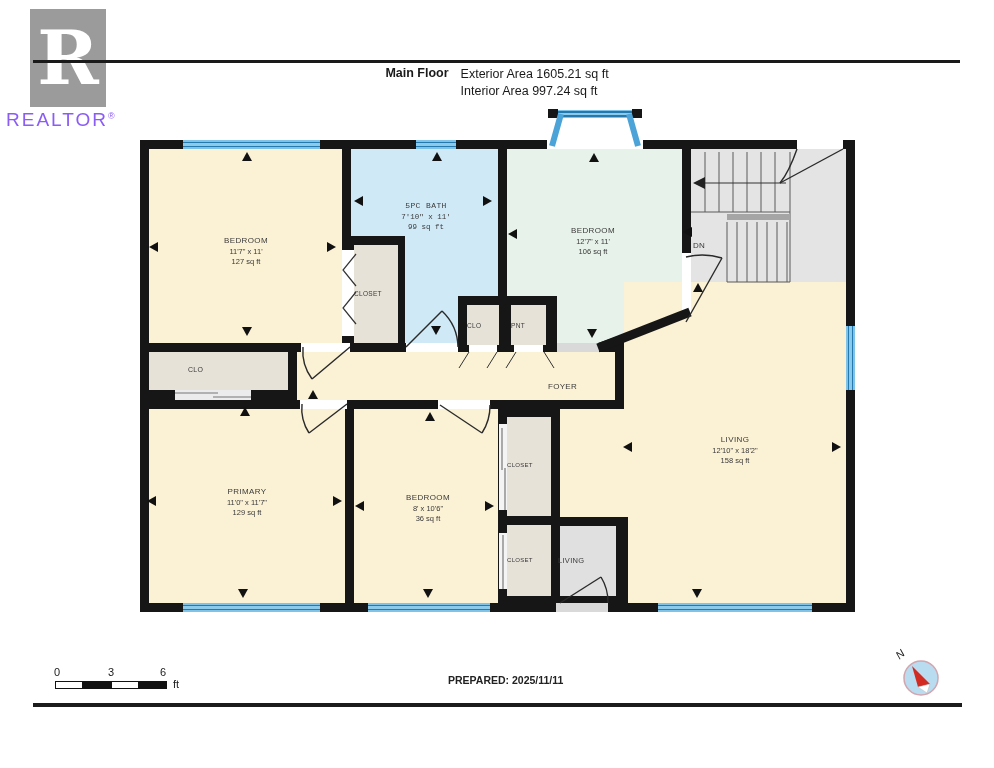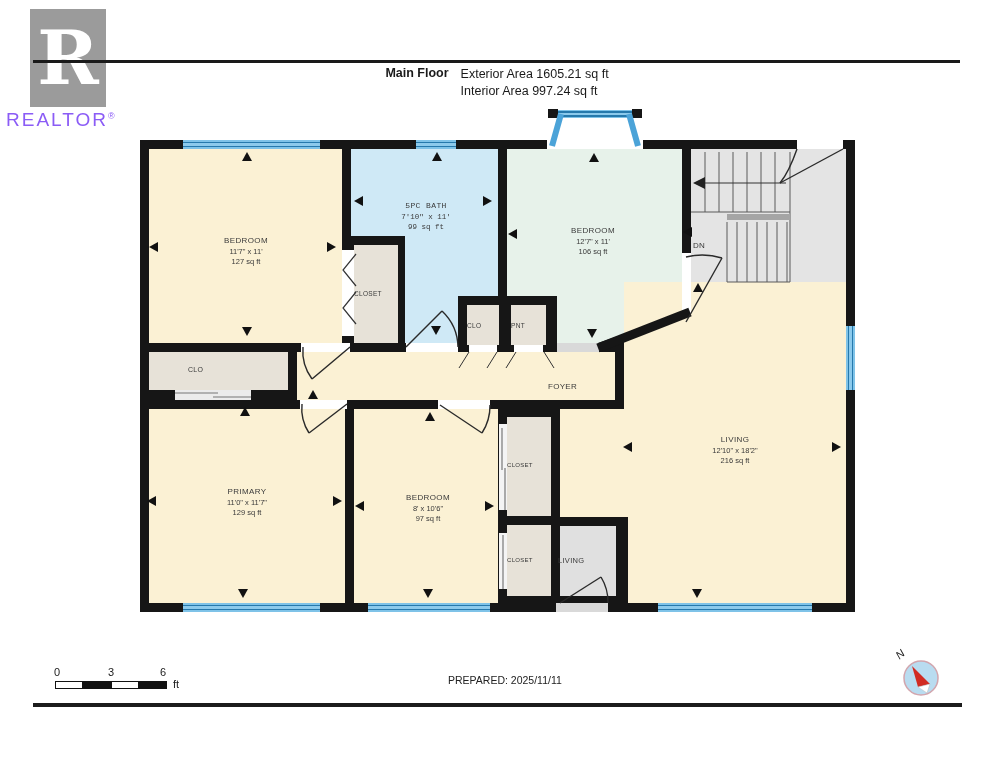--- a/index.html
+++ b/index.html
@@ -37,21 +37,21 @@
   .arr.down{border-left:5px solid transparent;border-right:5px solid transparent;border-top:9px solid #111;}
   .arr.left{border-top:5px solid transparent;border-bottom:5px solid transparent;border-right:9px solid #111;}
   .arr.right{border-top:5px solid transparent;border-bottom:5px solid transparent;border-left:9px solid #111;}
   
   .ticknum{position:absolute;font-size:11px;width:14px;text-align:center;}
   .sbar{left:55px;top:681px;width:114px;height:8px;display:flex;}
   .sbar i{display:block;width:28px;height:8px;box-sizing:border-box;}
   .sbar .w{background:#fff;border:1px solid #111;}
   .sbar .b{background:#111;}
   .ftlab{left:173px;top:678px;font-size:11px;}
-  .prepared{left:448px;top:674px;font-size:10.5px;font-weight:400;color:#222;}
+  .prepared{left:448px;top:674px;font-size:10.5px;font-weight:700;color:#222;}
   .disclaimer{left:38px;top:712px;width:930px;font-size:9.5px;color:#111;}
   svg{position:absolute;left:0;top:0;}
 </style>
 </head>
 <body>
 
 <div class="page">
 
   <div class="abs logobox">
       <span>R</span>
@@ -195,31 +195,31 @@
       <span class="ar">99 sq ft</span>
     </div>
     <div class="rlabel" style="left:533px;top:225px;width:120px;">
       <span class="nm">BEDROOM</span>
       <span class="dm">12'7" x 11'</span>
       <span class="ar">106 sq ft</span>
     </div>
     <div class="rlabel" style="left:675px;top:434px;width:120px;">
       <span class="nm">LIVING</span>
       <span class="dm">12'10" x 18'2"</span>
-      <span class="ar">216 sq ft</span>
+      <span class="ar">158 sq ft</span>
     </div>
     <div class="rlabel" style="left:187px;top:486px;width:120px;">
       <span class="nm">PRIMARY</span>
       <span class="dm">11'0" x 11'7"</span>
       <span class="ar">129 sq ft</span>
     </div>
     <div class="rlabel" style="left:368px;top:492px;width:120px;">
       <span class="nm">BEDROOM</span>
       <span class="dm">8' x 10'6"</span>
-      <span class="ar">97 sq ft</span>
+      <span class="ar">36 sq ft</span>
     </div>
     <div class="slabel" style="left:548px;top:382px;width:60px;font-size:8px;">FOYER</div>
     <div class="slabel" style="left:354px;top:290px;width:44px;">CLOSET</div>
     <div class="slabel" style="left:188px;top:366px;width:60px;font-size:7px;">CLO</div>
     <div class="slabel" style="left:467px;top:322px;width:32px;font-size:6.5px;">CLO</div>
     <div class="slabel" style="left:511px;top:322px;width:35px;font-size:6.5px;">PNT</div>
     <div class="slabel" style="left:507px;top:462px;width:44px;font-size:6px;">CLOSET</div>
     <div class="slabel" style="left:507px;top:557px;width:44px;font-size:6px;">CLOSET</div>
     <div class="slabel" style="left:558px;top:556px;width:60px;font-size:7.5px;">LIVING</div>
     <div class="slabel" style="left:693px;top:241px;width:34px;font-size:8px;">DN</div>

